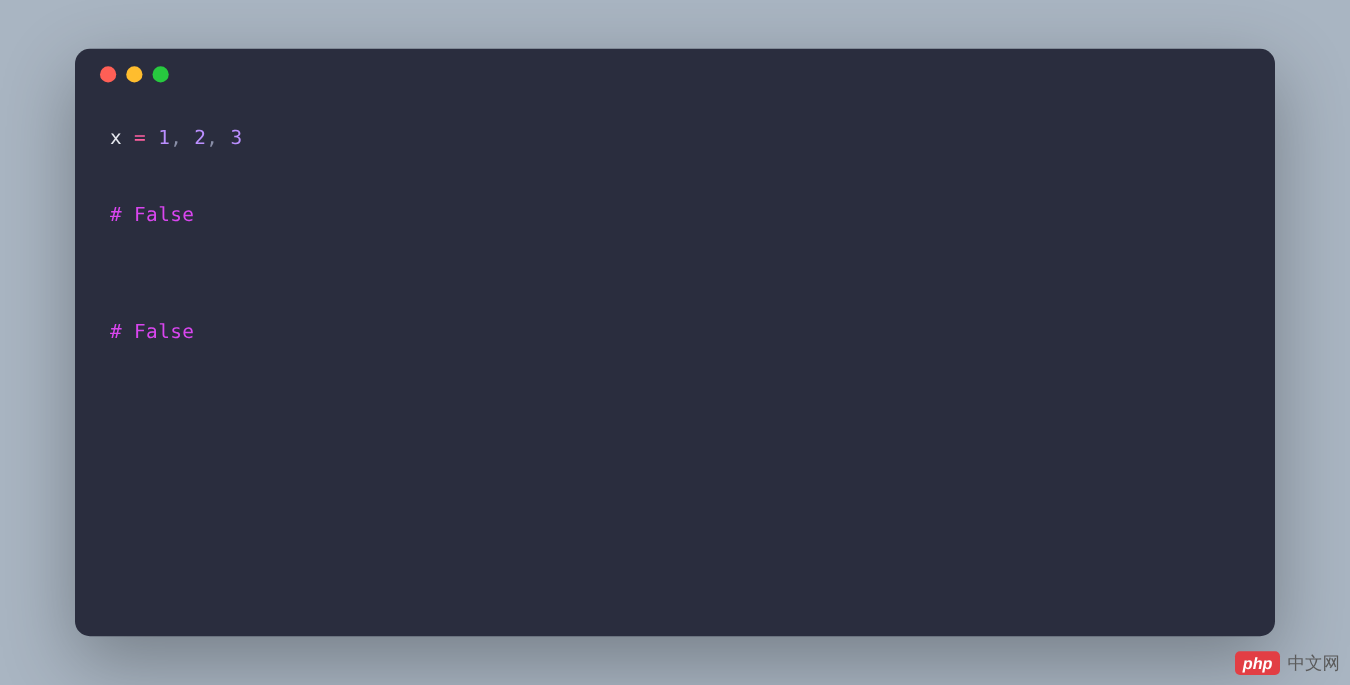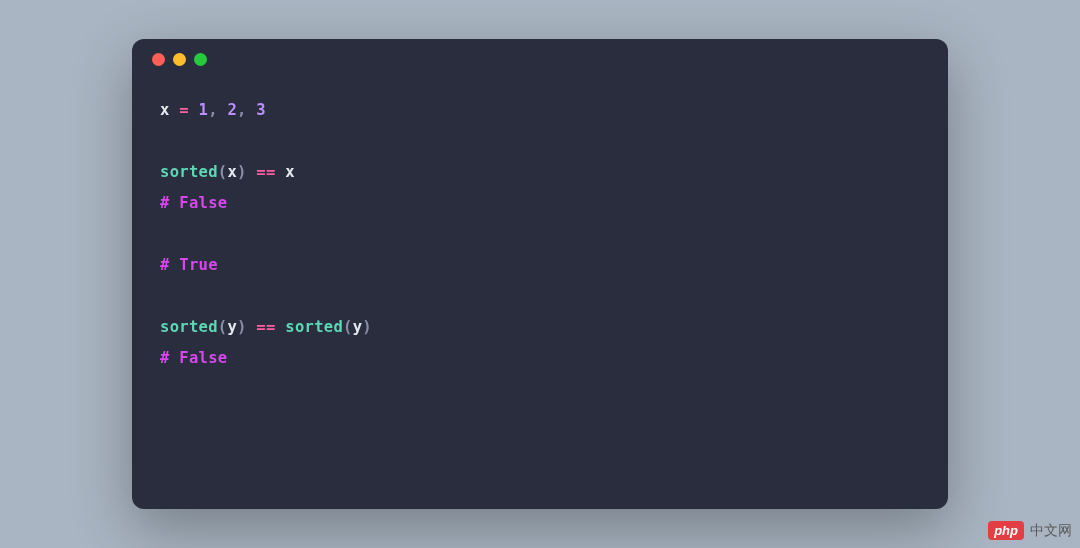--- a/index.html
+++ b/index.html
@@ -13,25 +13,24 @@
       height: 548px;
       display: flex;
       align-items: center;
       justify-content: center;
       font-family: 'Menlo', 'Monaco', 'Consolas', monospace;
       position: relative;
     }
     .code-window {
       background: #2a2d3e;
       border-radius: 12px;
-      width: 816px;
+      width: 960px;
       height: 470px;
       box-shadow: 0 20px 60px rgba(0,0,0,0.3);
       overflow: hidden;
-      font-weight: bold;
     }
     .titlebar {
       height: 40px;
       display: flex;
       align-items: center;
       padding-left: 20px;
       gap: 8px;
     }
     .dot {
       width: 13px;
@@ -84,26 +83,23 @@
 
 <div class="code-window">
   <div class="titlebar">
     <div class="dot dot-red"></div>
     <div class="dot dot-yellow"></div>
     <div class="dot dot-green"></div>
   </div>
   <div class="code-body" id="code-body">
       <div class="code-line"><span class="tk-var">x </span><span class="tk-op">=</span><span class="tk-var"> </span><span class="tk-num">1</span><span class="tk-punc">, </span><span class="tk-num">2</span><span class="tk-punc">, </span><span class="tk-num">3</span></div>
       <div class="blank"></div>
-      <div class="code-line"><span class="tk-func">sorted</span><span class="tk-punc">(</span><span class="tk-var">x</span><span class="tk-punc">) </span><span class="tk-op">==</span><span class="tk-var"> x</span></div>
       <div class="code-line"><span class="tk-comment"># False</span></div>
       <div class="blank"></div>
-      <div class="code-line"><span class="tk-comment"># True</span></div>
       <div class="blank"></div>
-      <div class="code-line"><span class="tk-func">sorted</span><span class="tk-punc">(</span><span class="tk-var">y</span><span class="tk-punc">) </span><span class="tk-op">==</span><span class="tk-var"> </span><span class="tk-func">sorted</span><span class="tk-punc">(</span><span class="tk-var">y</span><span class="tk-punc">)</span></div>
       <div class="code-line"><span class="tk-comment"># False</span></div>
     </div>
 </div>
 
 <div class="watermark">
   <span class="watermark-badge">php</span>
   <span>中文网</span>
 </div>
 
 </body></html>

